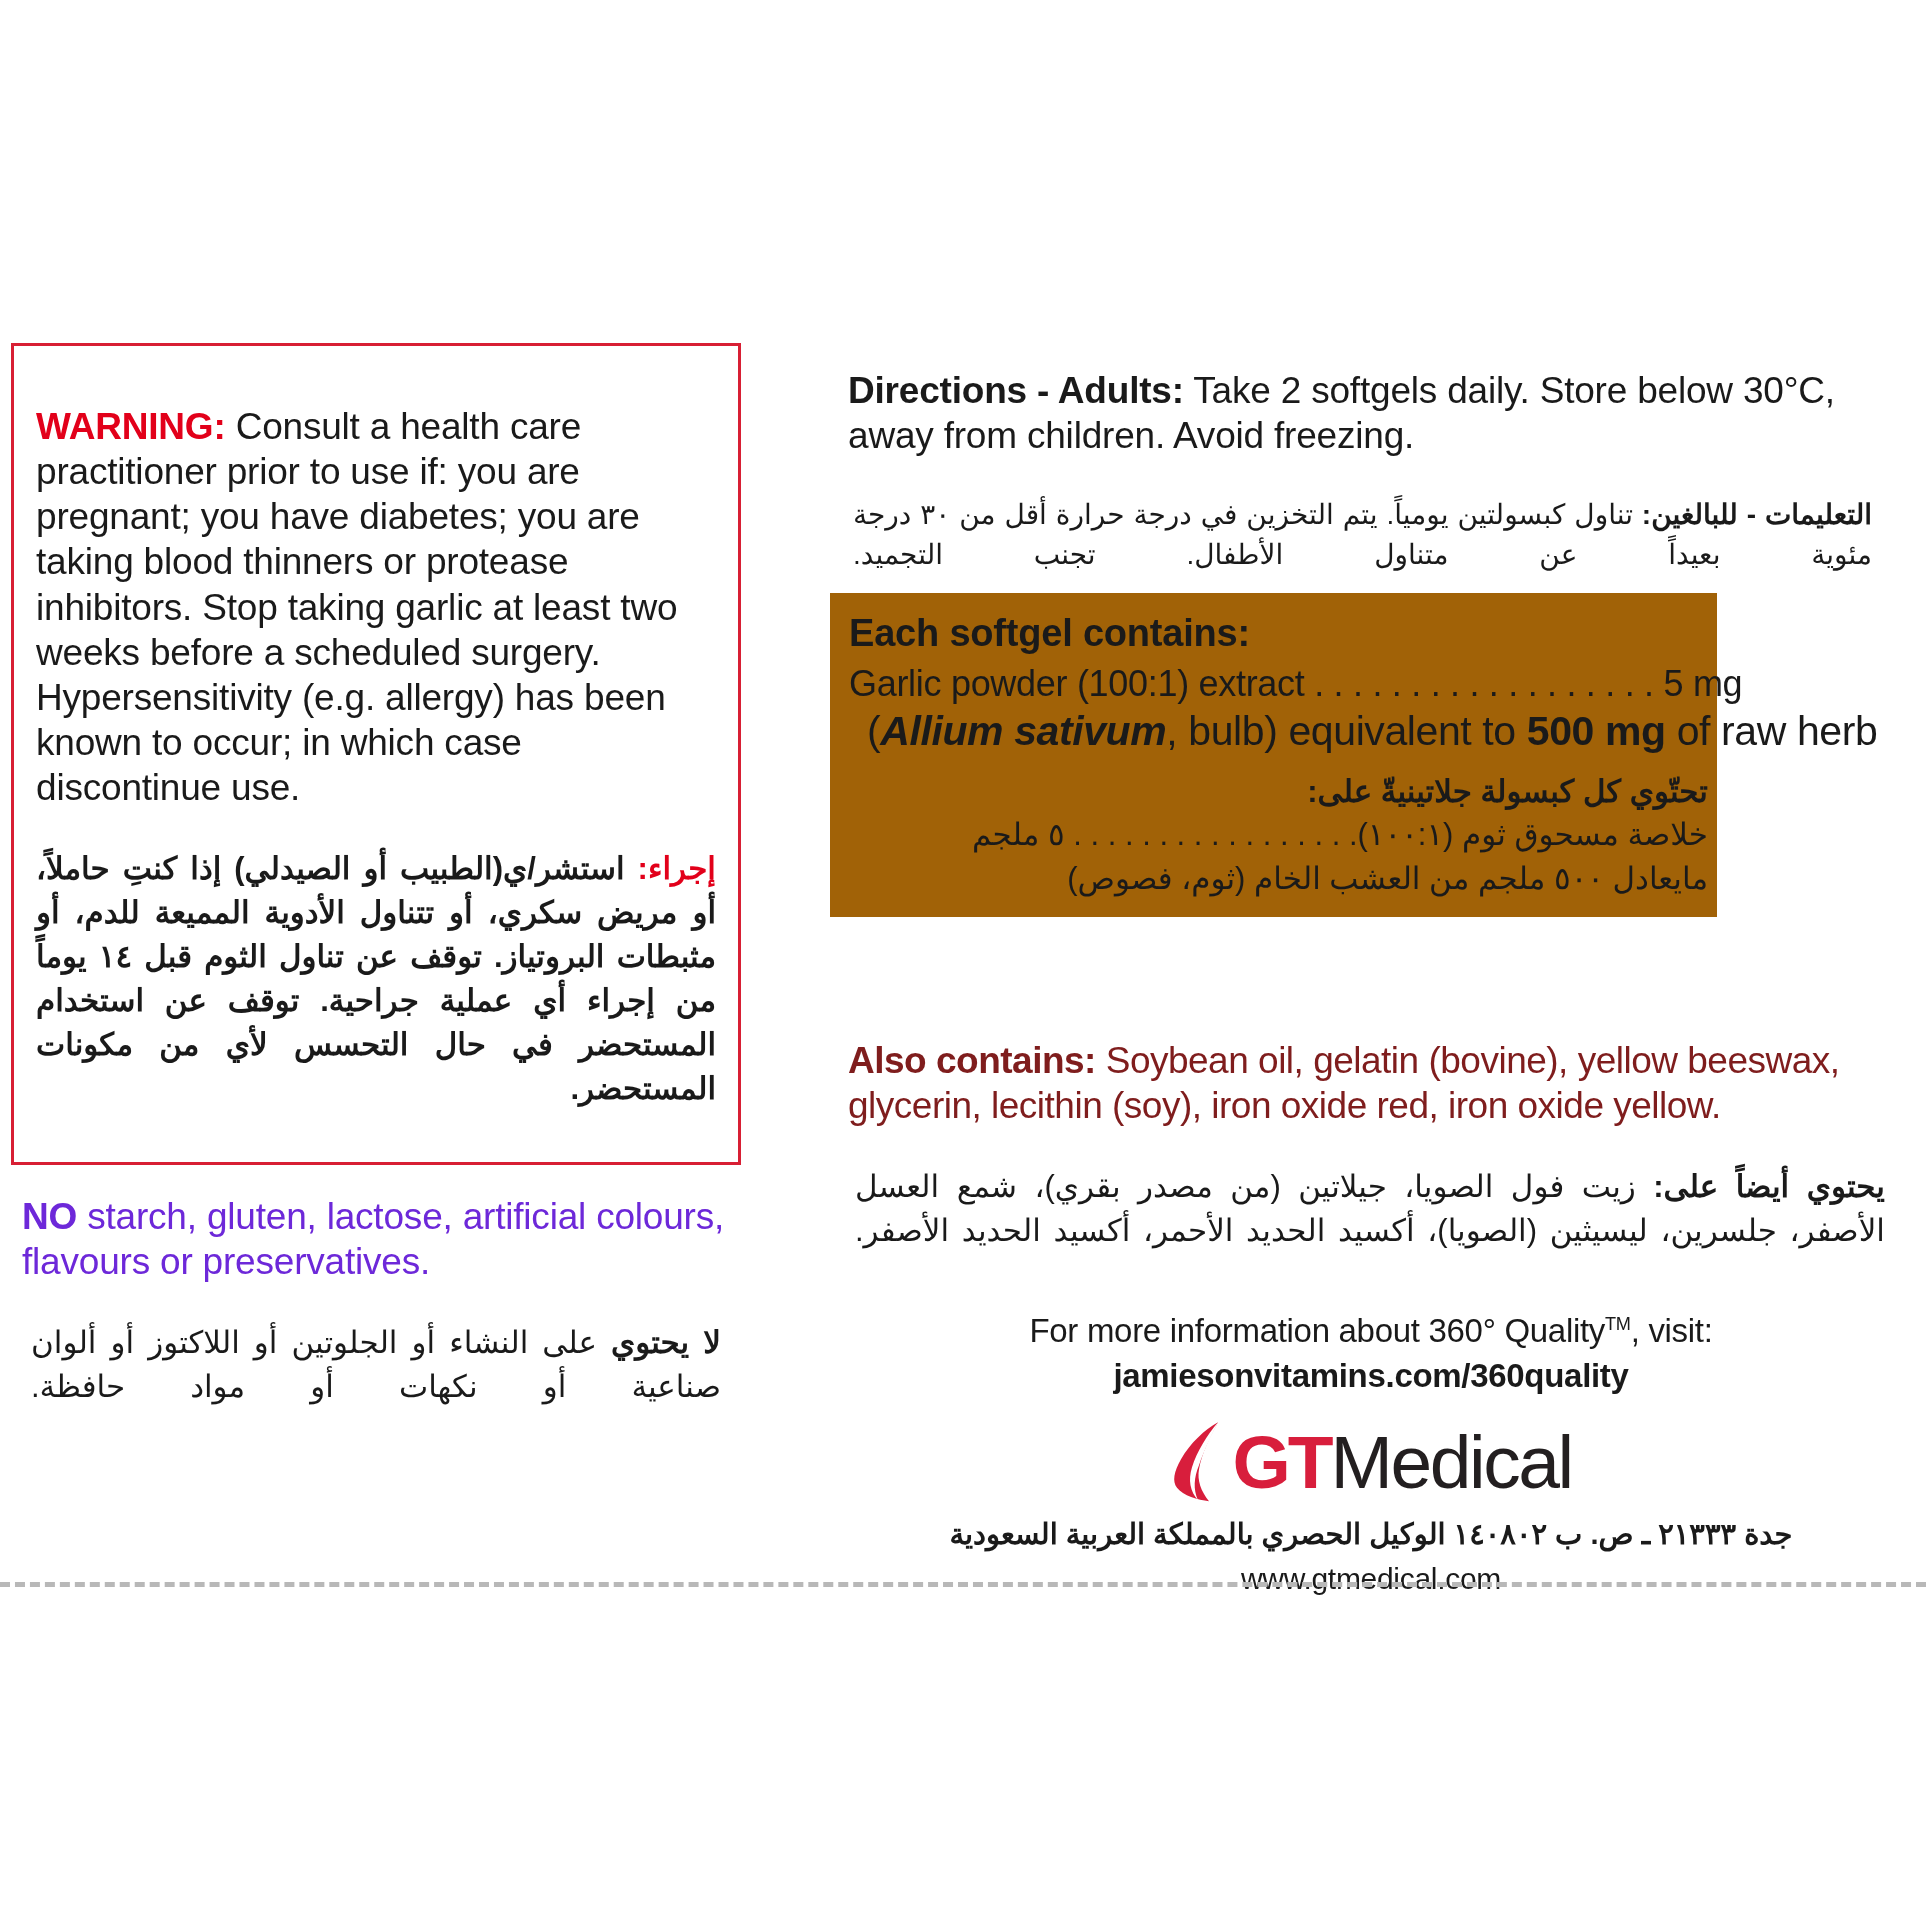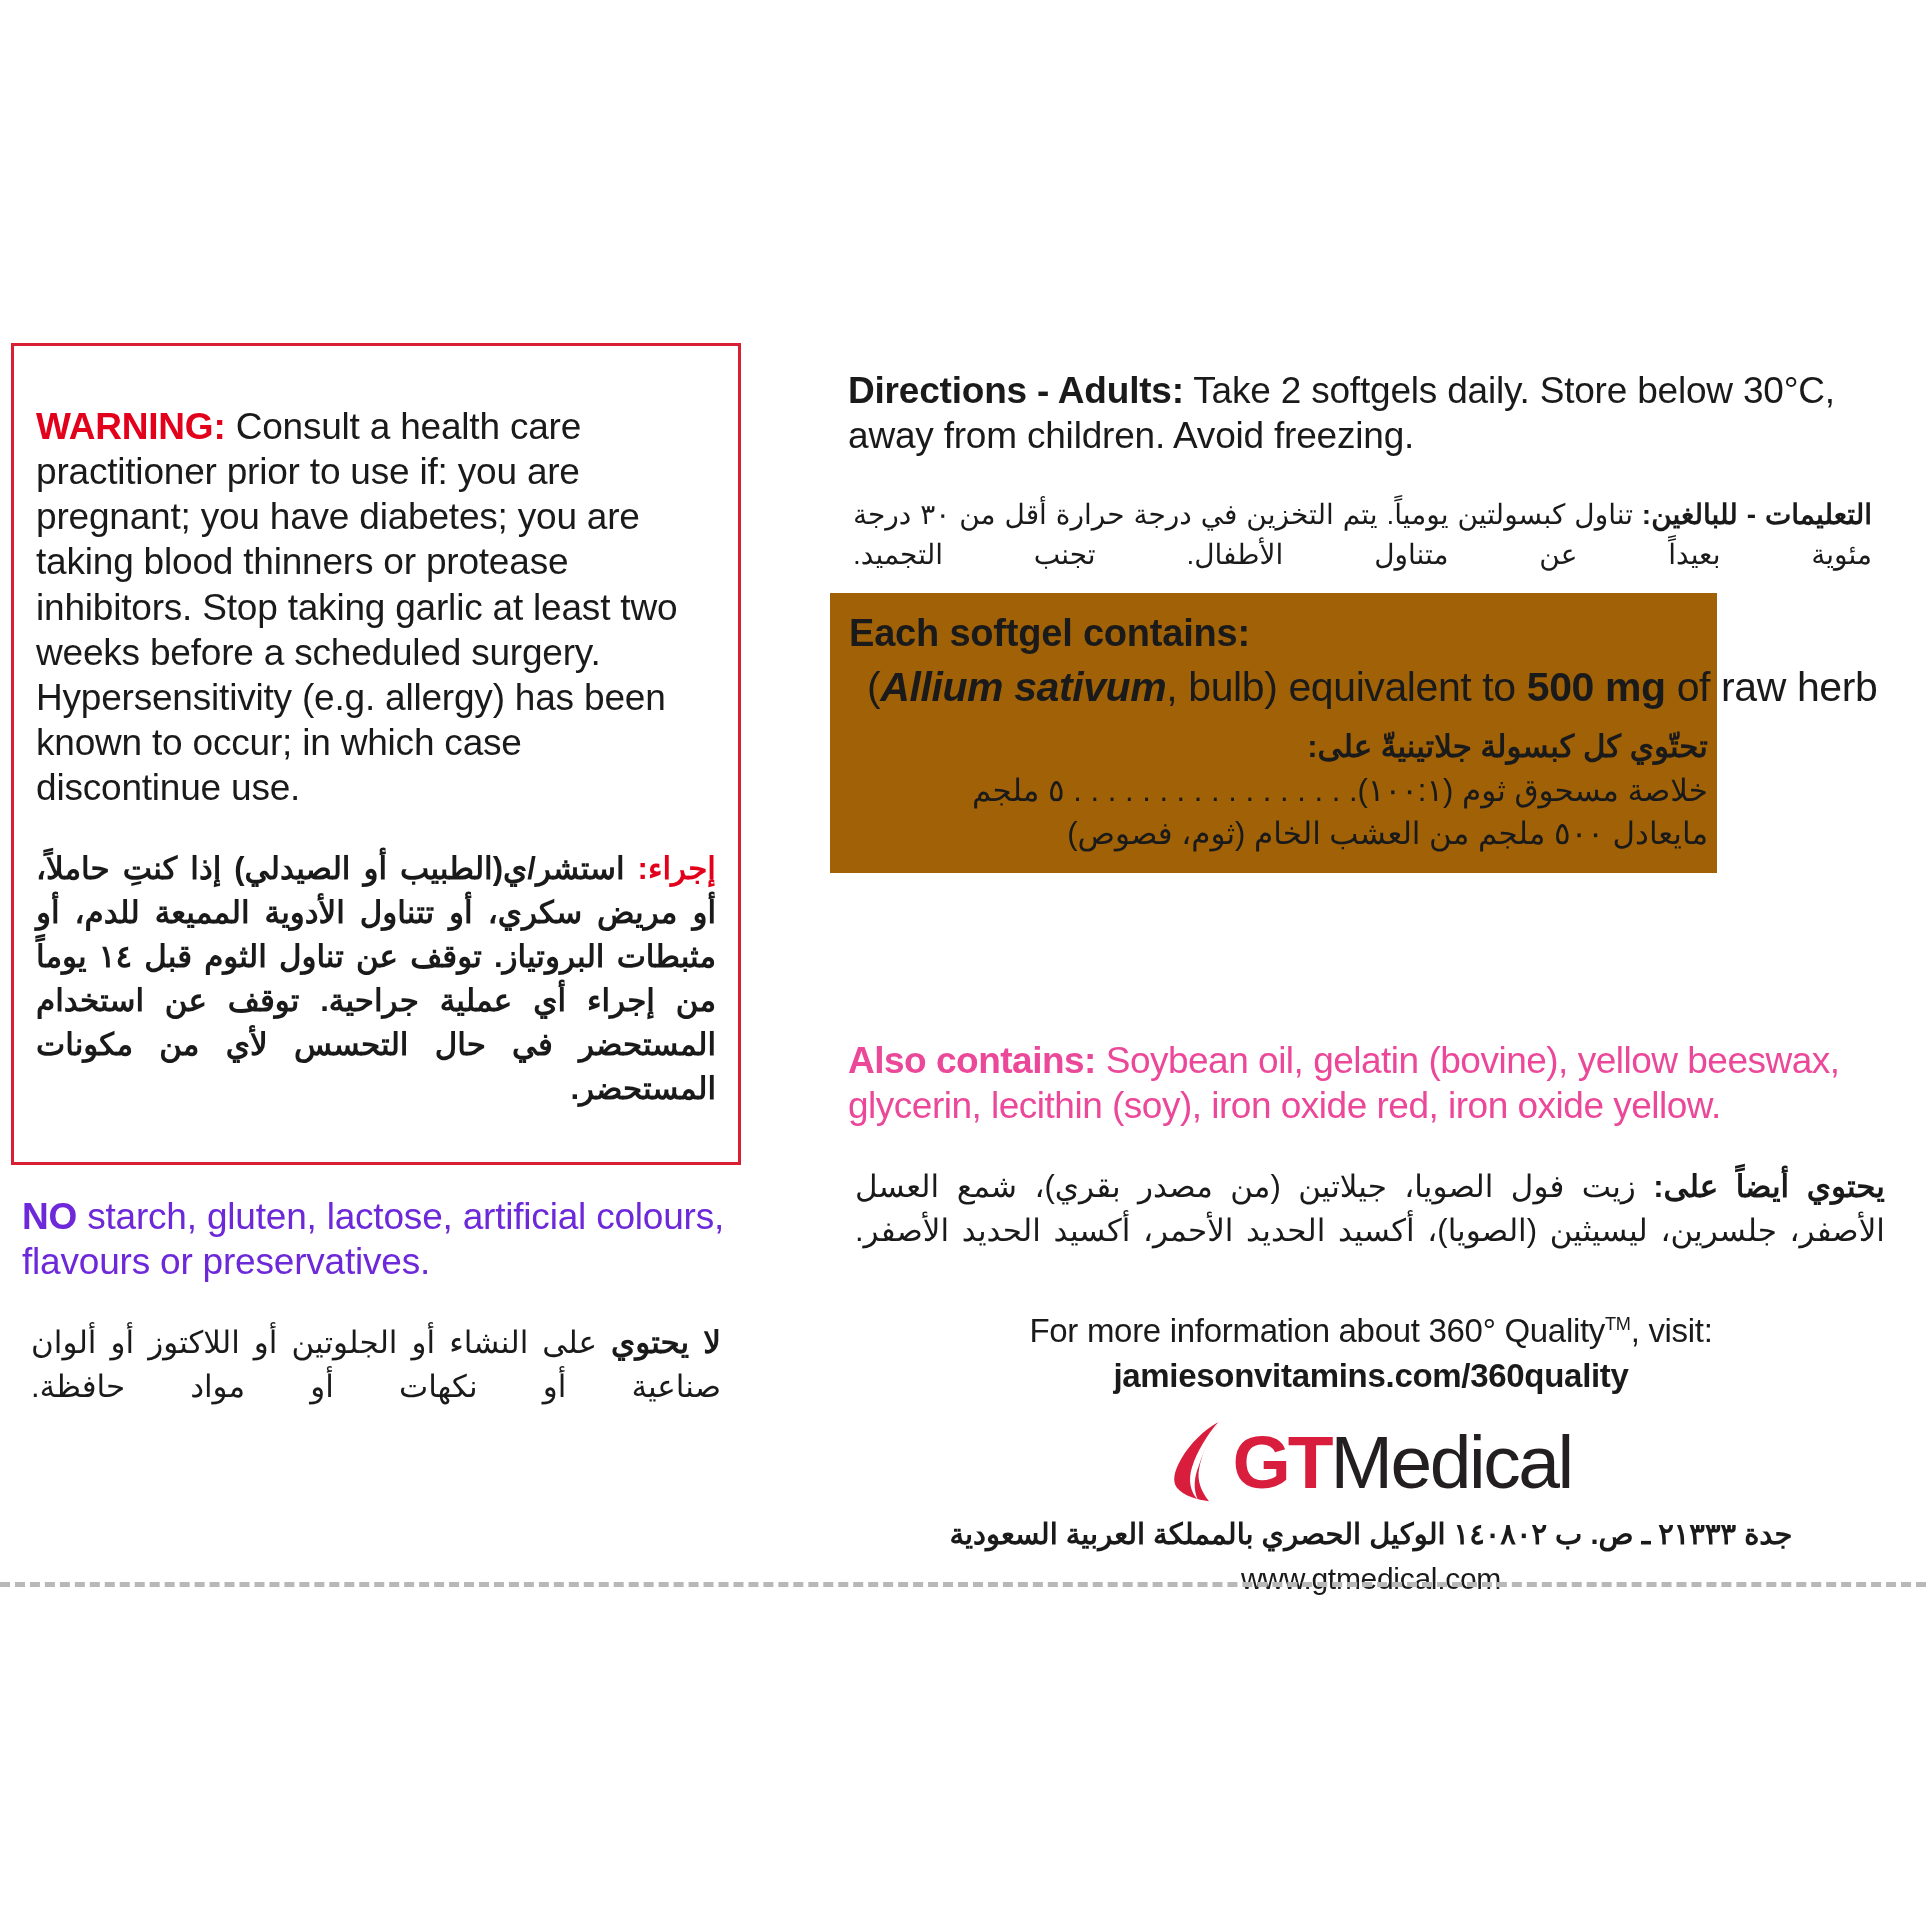--- a/index.html
+++ b/index.html
@@ -178,21 +178,21 @@
   .also-wrap {
     position: absolute;
     left: 848px;
     top: 1001px;
     width: 1046px;
   }
   .also-en {
     font-size: 37px;
     line-height: 1.22;
     letter-spacing: -0.5px;
-    color: #ec4899;
+    color: #7f1d1d;
   }
   .also-en .kw { font-weight: 700; }
 
   .also-ar {
     direction: rtl;
     text-align: justify;
     text-align-last: justify;
     font-size: 31px;
     line-height: 1.42;
     margin-top: 15px;
@@ -294,20 +294,21 @@
   </div>
 
   <div class="col-right">
     <p class="dir-en"><span class="kw">Directions - Adults:</span><span> Take 2 softgels daily. Store below 30°C, away from children. Avoid freezing.</span></p>
     <p class="dir-ar"><span class="b">التعليمات - للبالغين:</span><span> تناول كبسولتين يومياً. يتم التخزين في درجة حرارة أقل من ٣٠ درجة مئوية بعيداً عن متناول الأطفال. تجنب التجميد.</span></p>
   </div>
 
   <div class="facts-box">
     <div class="facts-title">Each softgel contains:</div>
 
+    <div class="facts-line"><span>Garlic powder (100:1) extract</span><span> . . . . . . . . . . . . . . . . . . </span><span>5 mg</span></div>
 
     <div class="facts-sub"><span>(</span><span class="it">Allium sativum</span><span>, bulb) equivalent to </span><span class="b">500 mg</span><span> of raw herb</span></div>
 
     <div class="facts-ar-title">تحتّوي كل كبسولة جلاتينيةّ على:</div>
 
     <div class="facts-ar-line"><span>خلاصة مسحوق ثوم (١٠٠:١)</span><span>. . . . . . . . . . . . . . . . . </span><span>٥ ملجم</span></div>
 
     <div class="facts-ar-line2">مايعادل ٥٠٠ ملجم من العشب الخام (ثوم، فصوص)</div>
   </div>
 

